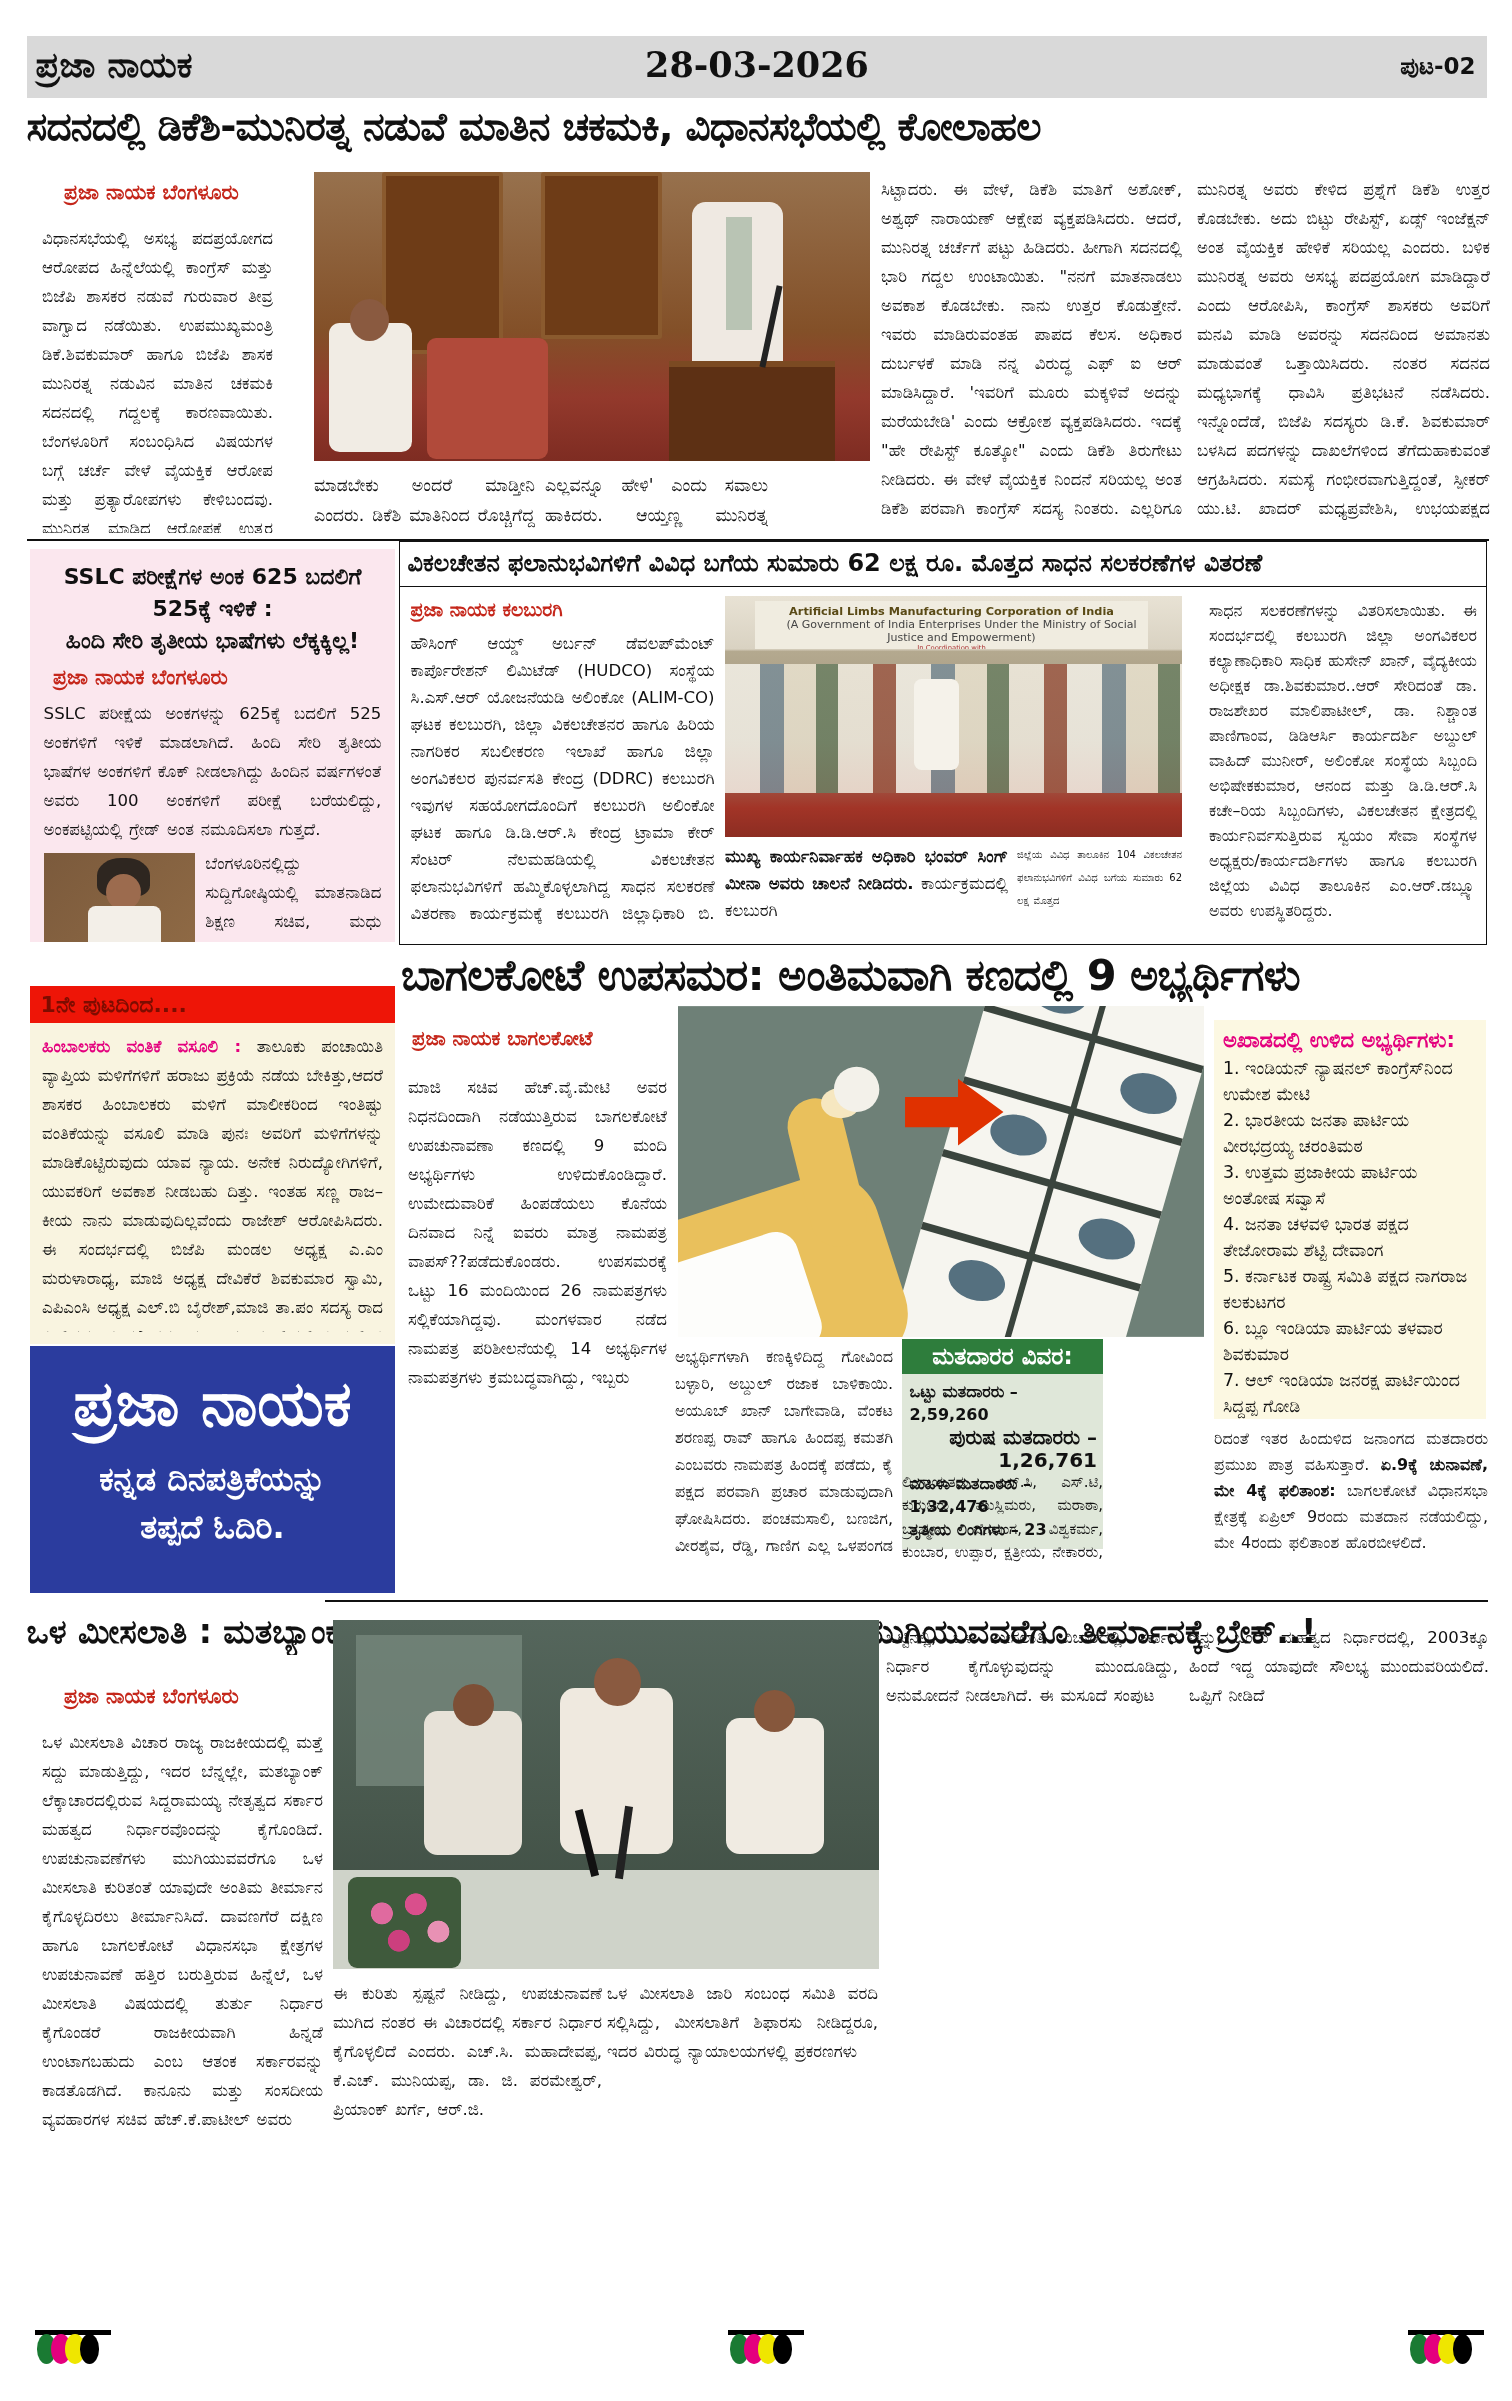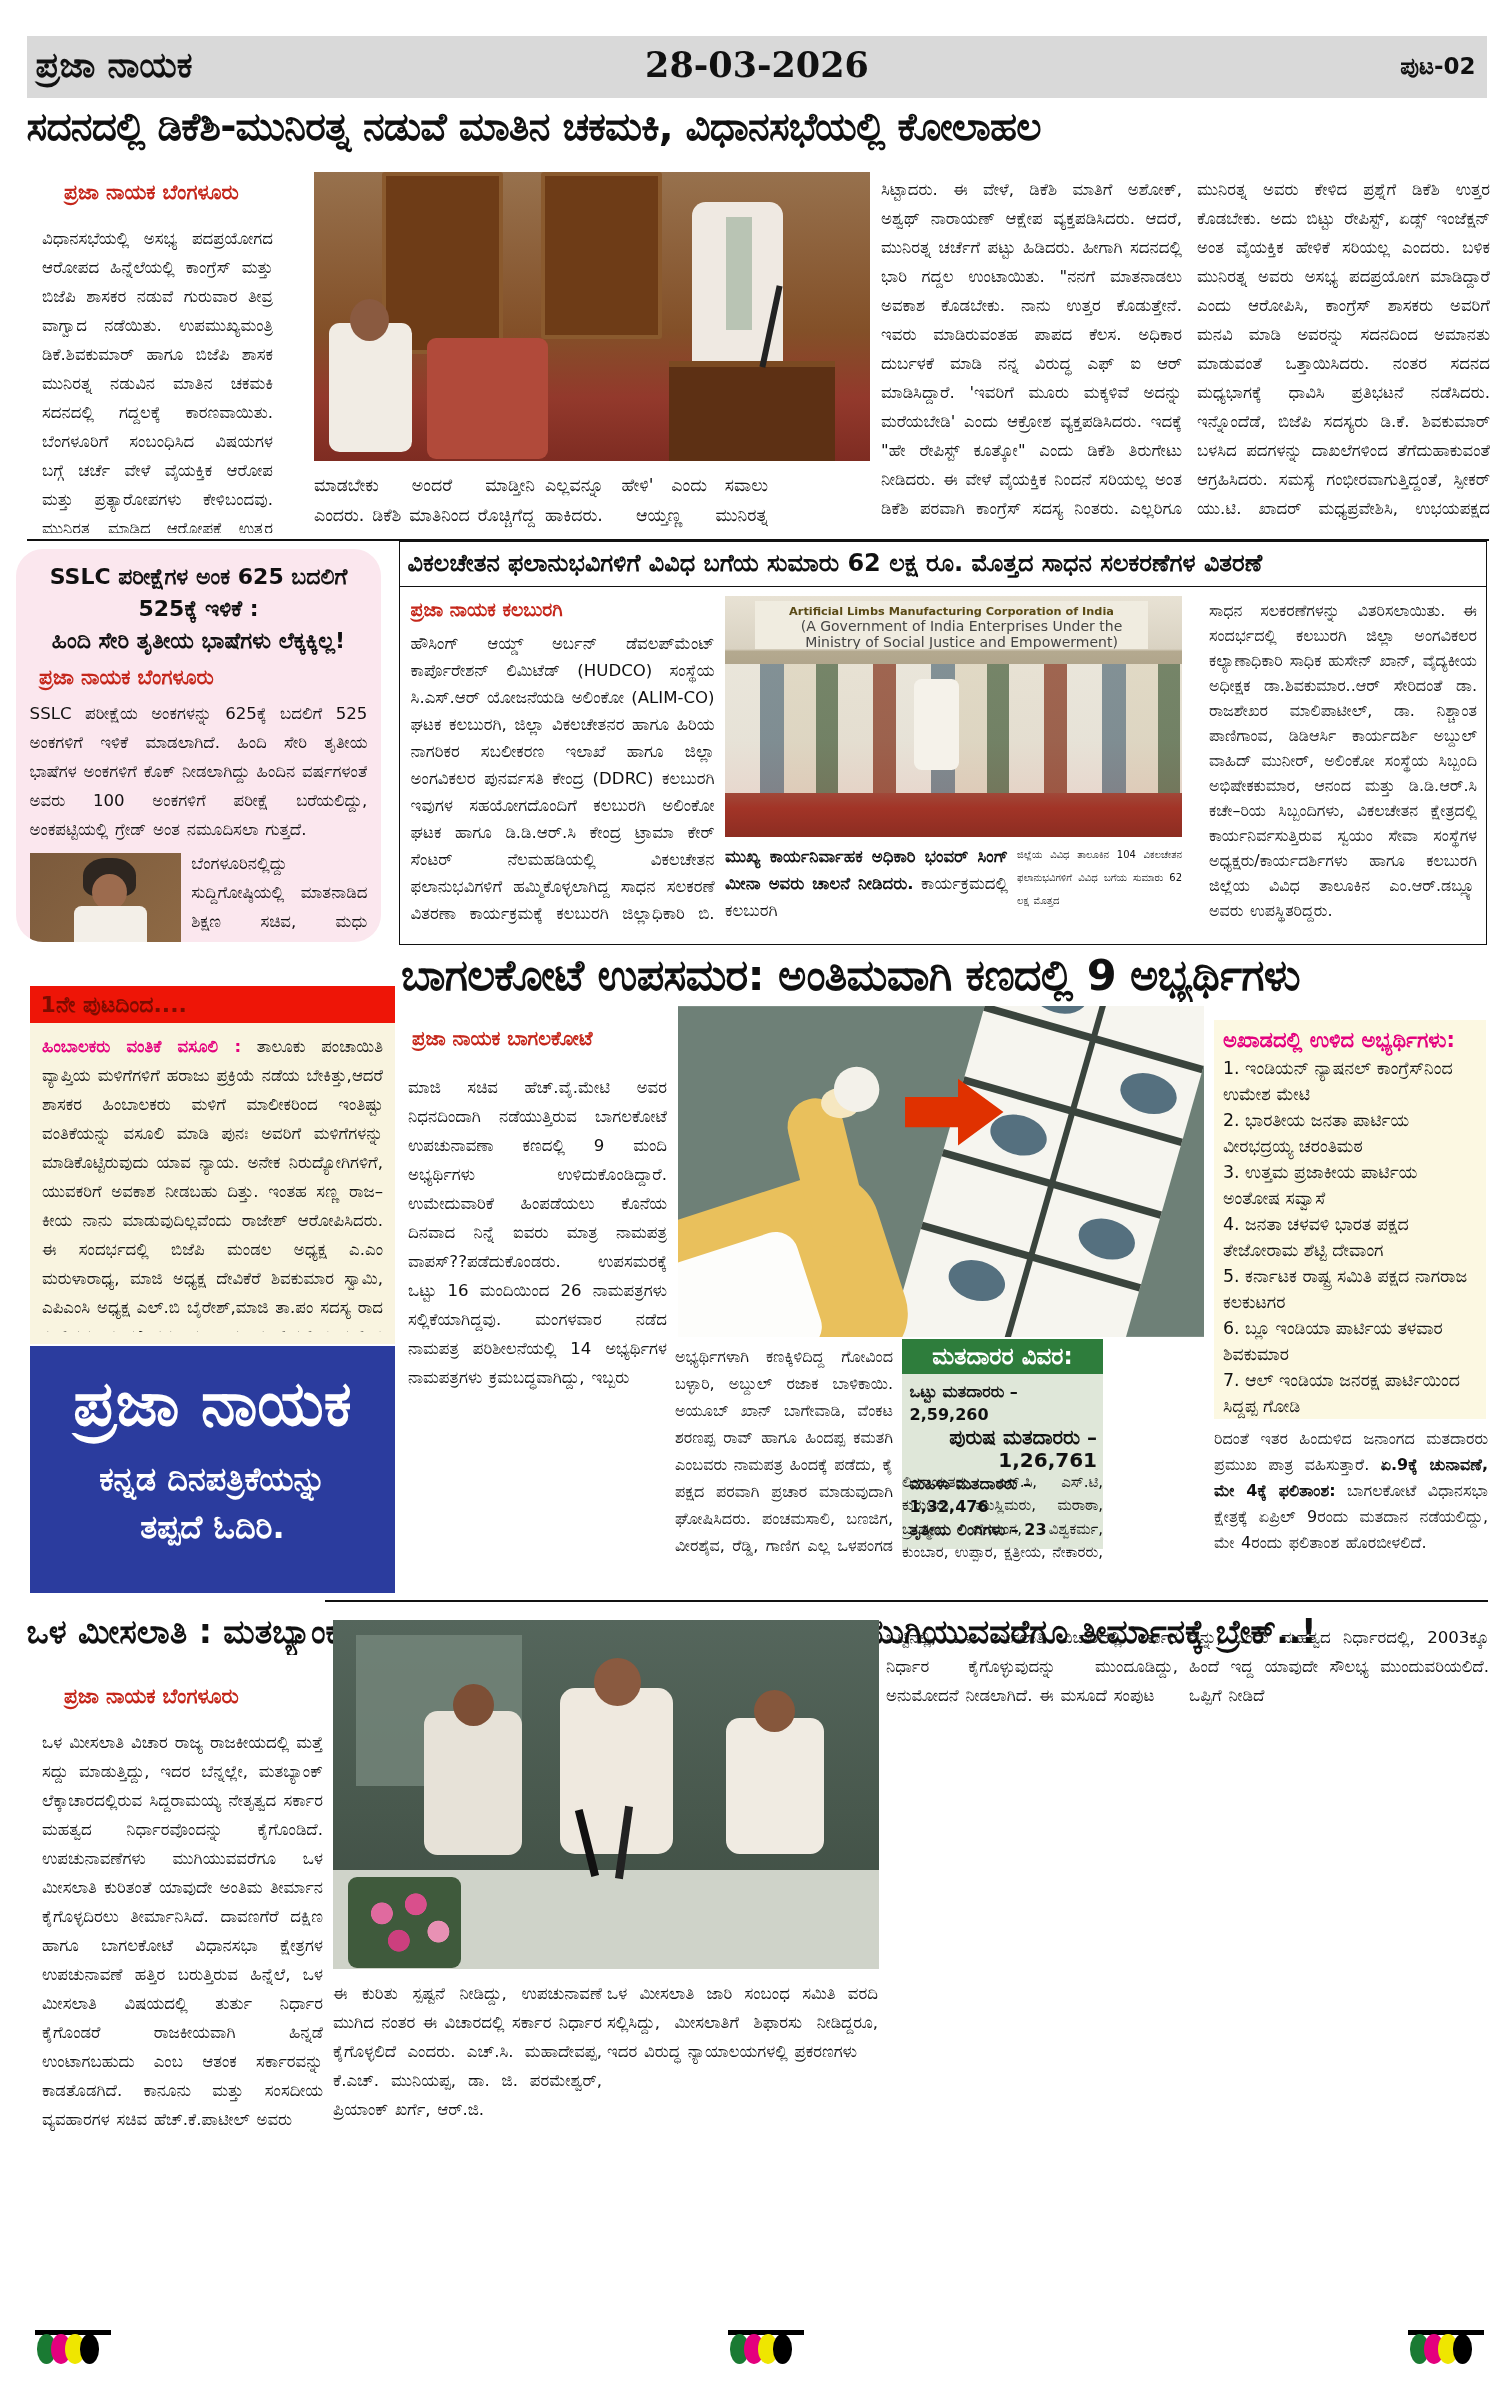--- a/index.html
+++ b/index.html
@@ -47,21 +47,21 @@
   </div>
 
   <div class="abs col" style="left:314px;top:470px;width:221px;height:62px;font-size:17.4px;line-height:30px;">ಮಾಡಬೇಕು ಅಂದರೆ ಮಾಡ್ತೀನಿ ಎಂದರು. ಡಿಕೆಶಿ ಮಾತಿನಿಂದ ರೊಚ್ಚಿಗೆದ್ದ ಮುನಿರತ್ನ, 'ಈ ವೇಳೆ</div>
   <div class="abs col" style="left:545px;top:470px;width:223px;height:62px;font-size:17.4px;line-height:30px;">ಎಲ್ಲವನ್ನೂ ಹೇಳಿ' ಎಂದು ಸವಾಲು ಹಾಕಿದರು. ಆಯ್ತಣ್ಣ ಮುನಿರತ್ನ ಕೂತ್ಕೊಳಣ್ಣಾ ಎಂದು ಡಿಕೆಶಿ</div>
 
   <div class="abs col" style="left:881px;top:175px;width:301px;height:357px;">ಸಿಟ್ಟಾದರು. ಈ ವೇಳೆ, ಡಿಕೆಶಿ ಮಾತಿಗೆ ಅಶೋಕ್, ಅಶ್ವಥ್ ನಾರಾಯಣ್ ಆಕ್ಷೇಪ ವ್ಯಕ್ತಪಡಿಸಿದರು. ಆದರೆ, ಮುನಿರತ್ನ ಚರ್ಚೆಗೆ ಪಟ್ಟು ಹಿಡಿದರು. ಹೀಗಾಗಿ ಸದನದಲ್ಲಿ ಭಾರಿ ಗದ್ದಲ ಉಂಟಾಯಿತು. "ನನಗೆ ಮಾತನಾಡಲು ಅವಕಾಶ ಕೊಡಬೇಕು. ನಾನು ಉತ್ತರ ಕೊಡುತ್ತೇನೆ. ಇವರು ಮಾಡಿರುವಂತಹ ಪಾಪದ ಕೆಲಸ. ಅಧಿಕಾರ ದುರ್ಬಳಕೆ ಮಾಡಿ ನನ್ನ ವಿರುದ್ಧ ಎಫ್ ಐ ಆರ್ ಮಾಡಿಸಿದ್ದಾರೆ. 'ಇವರಿಗೆ ಮೂರು ಮಕ್ಕಳಿವೆ ಅದನ್ನು ಮರೆಯಬೇಡಿ' ಎಂದು ಆಕ್ರೋಶ ವ್ಯಕ್ತಪಡಿಸಿದರು. ಇದಕ್ಕೆ "ಹೇ ರೇಪಿಸ್ಟ್ ಕೂತ್ಕೋ" ಎಂದು ಡಿಕೆಶಿ ತಿರುಗೇಟು ನೀಡಿದರು. ಈ ವೇಳೆ ವೈಯಕ್ತಿಕ ನಿಂದನೆ ಸರಿಯಲ್ಲ ಅಂತ ಡಿಕೆಶಿ ಪರವಾಗಿ ಕಾಂಗ್ರೆಸ್ ಸದಸ್ಯ ನಿಂತರು. ಎಲ್ಲರಿಗೂ ಮಕ್ಕಳಿವೆ ಎಂದು ತಿರುಗೇಟು ನೀಡಿದರು. ಮಧ್ಯಪ್ರವೇಶಿಸಿದ ಬಿಜೆಪಿ ನಾಯಕರು, "ಸದನದಲ್ಲಿ</div>
   <div class="abs col" style="left:1197px;top:175px;width:293px;height:357px;">ಮುನಿರತ್ನ ಅವರು ಕೇಳಿದ ಪ್ರಶ್ನೆಗೆ ಡಿಕೆಶಿ ಉತ್ತರ ಕೊಡಬೇಕು. ಅದು ಬಿಟ್ಟು ರೇಪಿಸ್ಟ್, ಏಡ್ಸ್ ಇಂಜೆಕ್ಷನ್ ಅಂತ ವೈಯಕ್ತಿಕ ಹೇಳಿಕೆ ಸರಿಯಲ್ಲ ಎಂದರು. ಬಳಿಕ ಮುನಿರತ್ನ ಅವರು ಅಸಭ್ಯ ಪದಪ್ರಯೋಗ ಮಾಡಿದ್ದಾರೆ ಎಂದು ಆರೋಪಿಸಿ, ಕಾಂಗ್ರೆಸ್ ಶಾಸಕರು ಅವರಿಗೆ ಮನವಿ ಮಾಡಿ ಅವರನ್ನು ಸದನದಿಂದ ಅಮಾನತು ಮಾಡುವಂತೆ ಒತ್ತಾಯಿಸಿದರು. ನಂತರ ಸದನದ ಮಧ್ಯಭಾಗಕ್ಕೆ ಧಾವಿಸಿ ಪ್ರತಿಭಟನೆ ನಡೆಸಿದರು. ಇನ್ನೊಂದೆಡೆ, ಬಿಜೆಪಿ ಸದಸ್ಯರು ಡಿ.ಕೆ. ಶಿವಕುಮಾರ್ ಬಳಸಿದ ಪದಗಳನ್ನು ದಾಖಲೆಗಳಿಂದ ತೆಗೆದುಹಾಕುವಂತೆ ಆಗ್ರಹಿಸಿದರು. ಸಮಸ್ಯೆ ಗಂಭೀರವಾಗುತ್ತಿದ್ದಂತೆ, ಸ್ಪೀಕರ್ ಯು.ಟಿ. ಖಾದರ್ ಮಧ್ಯಪ್ರವೇಶಿಸಿ, ಉಭಯಪಕ್ಷದ ನಾಯಕರಿಂದ ಬಳಸಲ್ಪಟ್ಟ ಅಸಭ್ಯ ಪದಗಳನ್ನು ವಿಧಾನಸಭಾ ದಾಖಲೆಗಳಿಂದ ತೆಗೆದುಹಾಕುವಂತೆ ಅಧಿಕಾರಿಗಳಿಗೆ ಸೂಚನೆ ನೀಡಿದರು.</div>
 
   <div class="abs hr" style="left:26.5px;top:539px;width:1462px;height:2.3px;"></div>
 
-  <div class="abs" style="left:16px;top:549px;width:365px;height:393px;background:#fbe7ee;overflow:hidden;border-radius:27px;">
+  <div class="abs" style="left:30px;top:549px;width:365px;height:393px;background:#fbe7ee;overflow:hidden;">
     <div class="center bold" style="margin:12px 10.6px 0 10.6px;font-size:22px;line-height:32px;">
       <span>SSLC ಪರೀಕ್ಷೆಗಳ ಅಂಕ 625 ಬದಲಿಗೆ 525ಕ್ಕೆ ಇಳಿಕೆ :</span><br>
       <span>ಹಿಂದಿ ಸೇರಿ ತೃತೀಯ ಭಾಷೆಗಳು ಲೆಕ್ಕಕ್ಕಿಲ್ಲ!</span>
     </div>
     <div class="byline" style="margin:7.6px 0 0 23px;color:#c5271b;">ಪ್ರಜಾ ನಾಯಕ ಬೆಂಗಳೂರು</div>
     <div class="col" style="margin:10.6px 13.6px 0 13.6px;">SSLC ಪರೀಕ್ಷೆಯ ಅಂಕಗಳನ್ನು 625ಕ್ಕೆ ಬದಲಿಗೆ 525 ಅಂಕಗಳಿಗೆ ಇಳಿಕೆ ಮಾಡಲಾಗಿದೆ. ಹಿಂದಿ ಸೇರಿ ತೃತೀಯ ಭಾಷೆಗಳ ಅಂಕಗಳಿಗೆ ಕೊಕ್ ನೀಡಲಾಗಿದ್ದು ಹಿಂದಿನ ವರ್ಷಗಳಂತೆ ಅವರು 100 ಅಂಕಗಳಿಗೆ ಪರೀಕ್ಷೆ ಬರೆಯಲಿದ್ದು, ಅಂಕಪಟ್ಟಿಯಲ್ಲಿ ಗ್ರೇಡ್ ಅಂತ ನಮೂದಿಸಲಾ ಗುತ್ತದೆ.</div>
     <div style="margin:4.5px 13.6px 0 13.6px;overflow:hidden;">
       <div class="photo" style="float:left;width:151px;height:97px;margin:4.5px 10.6px 3px 0;background:linear-gradient(135deg,#7b5a3c,#8f6a45);">
         <div class="abs" style="position:relative;">
           <div style="position:absolute;left:53px;top:4.5px;width:53px;height:39px;background:#2e2620;border-radius:45% 45% 30% 30%;"></div>
@@ -75,21 +75,21 @@
   </div>
 
   <div class="abs" style="left:399px;top:541px;width:1086px;height:402px;border:1.5px solid #111;background:#fff;overflow:hidden;">
     <div class="bold" style="height:39px;border-bottom:1.5px solid #111;font-size:24px;line-height:39px;padding:1.5px 7.6px 3px 7.6px;white-space:nowrap;overflow:hidden;">ವಿಕಲಚೇತನ ಫಲಾನುಭವಿಗಳಿಗೆ ವಿವಿಧ ಬಗೆಯ ಸುಮಾರು 62 ಲಕ್ಷ ರೂ. ಮೊತ್ತದ ಸಾಧನ ಸಲಕರಣೆಗಳ ವಿತರಣೆ</div>
     <div class="abs byline" style="left:10.6px;top:56px;font-size:19px;color:#c5271b;">ಪ್ರಜಾ ನಾಯಕ ಕಲಬುರಗಿ</div>
     <div class="abs col" style="left:10.6px;top:88px;width:304px;height:303px;font-size:16.6px;line-height:27px;">ಹೌಸಿಂಗ್ ಆಯ್ಡ್ ಅರ್ಬನ್ ಡೆವಲಪ್‌ಮೆಂಟ್ ಕಾರ್ಪೊರೇಶನ್ ಲಿಮಿಟೆಡ್ (HUDCO) ಸಂಸ್ಥೆಯ ಸಿ.ಎಸ್.ಆರ್ ಯೋಜನೆಯಡಿ ಅಲಿಂಕೋ (ALIM-CO) ಘಟಕ ಕಲಬುರಗಿ, ಜಿಲ್ಲಾ ವಿಕಲಚೇತನರ ಹಾಗೂ ಹಿರಿಯ ನಾಗರಿಕರ ಸಬಲೀಕರಣ ಇಲಾಖೆ ಹಾಗೂ ಜಿಲ್ಲಾ ಅಂಗವಿಕಲರ ಪುನರ್ವಸತಿ ಕೇಂದ್ರ (DDRC) ಕಲಬುರಗಿ ಇವುಗಳ ಸಹಯೋಗದೊಂದಿಗೆ ಕಲಬುರಗಿ ಅಲಿಂಕೋ ಘಟಕ ಹಾಗೂ ಡಿ.ಡಿ.ಆರ್.ಸಿ ಕೇಂದ್ರ ಟ್ರಾಮಾ ಕೇರ್ ಸೆಂಟರ್ ನೆಲಮಹಡಿಯಲ್ಲಿ ವಿಕಲಚೇತನ ಫಲಾನುಭವಿಗಳಿಗೆ ಹಮ್ಮಿಕೊಳ್ಳಲಾಗಿದ್ದ ಸಾಧನ ಸಲಕರಣೆ ವಿತರಣಾ ಕಾರ್ಯಕ್ರಮಕ್ಕೆ ಕಲಬುರಗಿ ಜಿಲ್ಲಾಧಿಕಾರಿ ಬಿ. ಫೌಜಿಯಾ ತರನ್ನುಮ್ ಹಾಗೂ ಜಿಲ್ಲಾ ಪಂಚಾಯತ್</div>
 
     <div class="abs photo" style="left:325px;top:54px;width:457px;height:241px;background:linear-gradient(180deg,#e8e2d4 0%,#d9d2c2 22%,#b4a98f 23%,#9b8f78 60%,#a23427 88%,#8c2d22 100%);">
       <div style="position:absolute;left:30px;top:4.5px;width:393px;height:48px;background:#f0ece0;text-align:center;overflow:hidden;">
         <div style="font-size:11.3px;font-weight:bold;color:#5a4a16;margin-top:4.5px;">Artificial Limbs Manufacturing Corporation of India</div>
-        <div style="font-size:14px;color:#444;margin-left:20px;">(A Government of India Enterprises Under the Ministry of Social Justice and Empowerment)</div>
+        <div style="font-size:11px;color:#444;margin-left:20px;">(A Government of India Enterprises Under the Ministry of Social Justice and Empowerment)</div>
         <div style="font-size:6.8px;color:#a33;">In Coordination with</div>
       </div>
       <div style="position:absolute;left:0;top:68px;width:457px;height:129px;background:repeating-linear-gradient(90deg,#f4f1e8 0 35px,#7a8d97 35px 59px,#e9e2cf 59px 91px,#6b7f62 91px 113px,#f1ece0 113px 148px,#9c5a46 148px 171px);opacity:.85;"></div>
       <div style="position:absolute;left:189px;top:83px;width:45px;height:91px;background:#f5f2ea;border-radius:7.6px;"></div>
     </div>
 
     <div class="abs col" style="left:325px;top:301px;width:283px;height:89px;font-size:16.6px;line-height:27px;">
       <span class="bold">ಮುಖ್ಯ ಕಾರ್ಯನಿರ್ವಾಹಕ ಅಧಿಕಾರಿ ಭಂವರ್ ಸಿಂಗ್ ಮೀನಾ ಅವರು ಚಾಲನೆ ನೀಡಿದರು.</span>
       <span>ಕಾರ್ಯಕ್ರಮದಲ್ಲಿ ಕಲಬುರಗಿ</span>
     </div>

